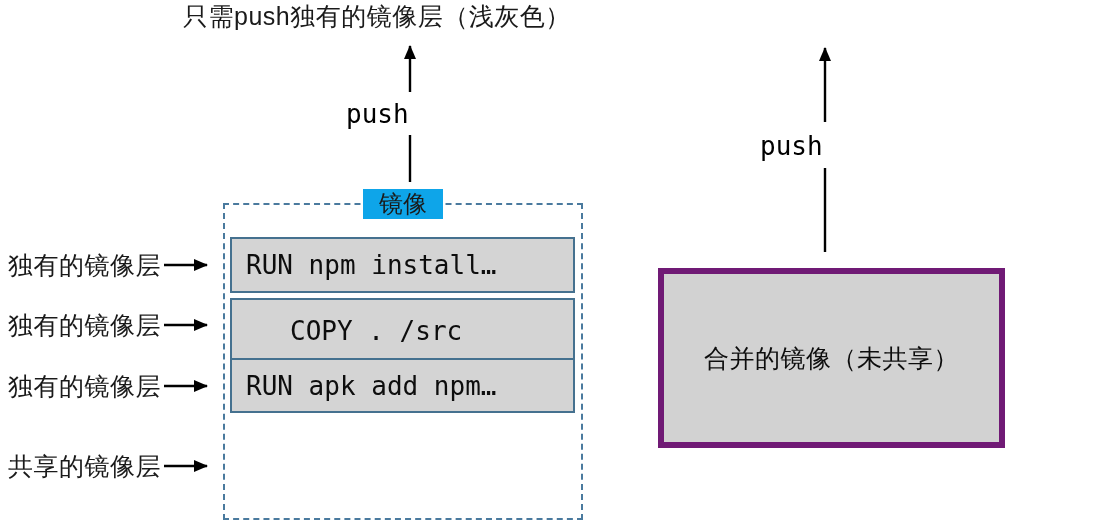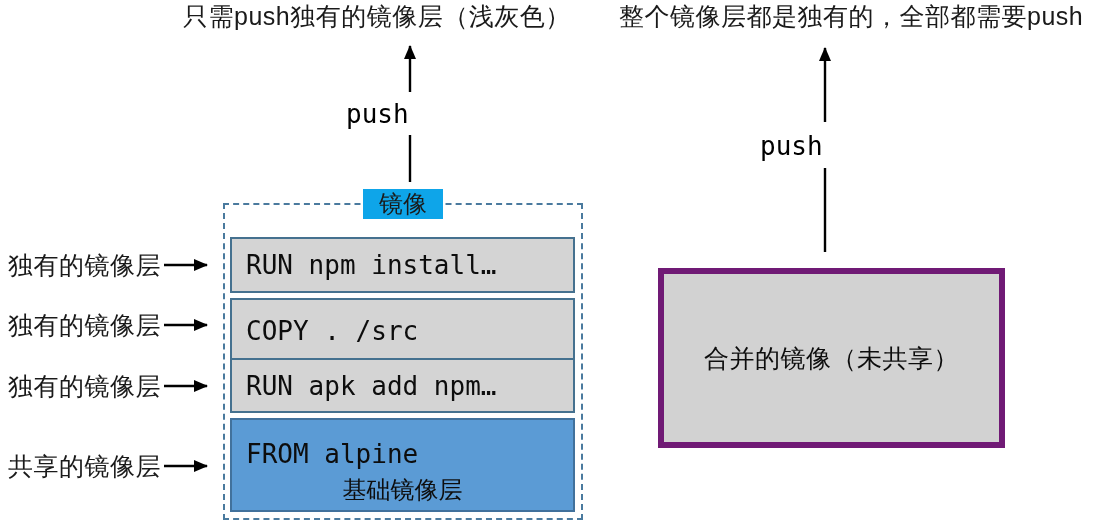--- a/index.html
+++ b/index.html
@@ -48,21 +48,21 @@
     font-size:24px;line-height:30px;white-space:nowrap;
   }
   .layer{
     position:absolute;left:230px;width:345px;
     box-sizing:border-box;
     border:2px solid #45718f;
     background:#d4d4d4;
     display:flex;align-items:center;
   }
   .layer-1{top:237px;height:56px;}
-  .layer-2{top:298px;height:65px;}
+  .layer-2{top:298px;height:65px;padding-left:44px;}
   .layer-3{top:358px;height:55px;}
   .layer-base{
     top:418px;height:94px;
     background:#5b9bd5;border-color:#41719c;
     flex-direction:column;align-items:stretch;justify-content:space-between;
     padding:20px 0 6px 0;display:flex;
   }
   .cmd{
     font-family:"DejaVu Sans Mono","Liberation Mono",monospace;
     font-size:26px;line-height:28px;color:#0d0d0d;
@@ -78,21 +78,20 @@
     display:flex;align-items:center;justify-content:center;
   }
   .merged-box span{font-size:25px;letter-spacing:0.5px;white-space:nowrap;color:#0d0d0d;}
 </style>
 </head>
 <body>
 
 <div class="canvas">
 
   <div class="note note-left">只需push独有的镜像层（浅灰色）</div>
-  <div class="note note-right">整个镜像层都是独有的，全部都需要push</div>
 
   <svg class="arrows" width="1111" height="524" aria-hidden="true">
     <defs>
       <marker id="ah" markerUnits="userSpaceOnUse" markerWidth="16" markerHeight="14" refX="13" refY="6" orient="auto">
         <path d="M0,0 L14,6 L0,12 Z" fill="#000"></path>
       </marker>
     </defs>
 
     <line x1="410" y1="92" x2="410" y2="46" marker-end="url(#ah)"></line>
     <line x1="410" y1="135" x2="410" y2="182"></line>
@@ -120,22 +119,18 @@
 
   <div class="layer layer-1">
     <span class="cmd">RUN npm install…</span>
   </div>
   <div class="layer layer-2">
     <span class="cmd">COPY . /src</span>
   </div>
   <div class="layer layer-3">
     <span class="cmd">RUN apk add npm…</span>
   </div>
-  <div class="layer layer-base">
-    <span class="cmd">FROM alpine</span>
-    <span class="base-sublabel">基础镜像层</span>
-  </div>
 
   <div class="merged-box">
     <span>合并的镜像（未共享）</span>
   </div>
 
 </div>
 
 </body></html>

